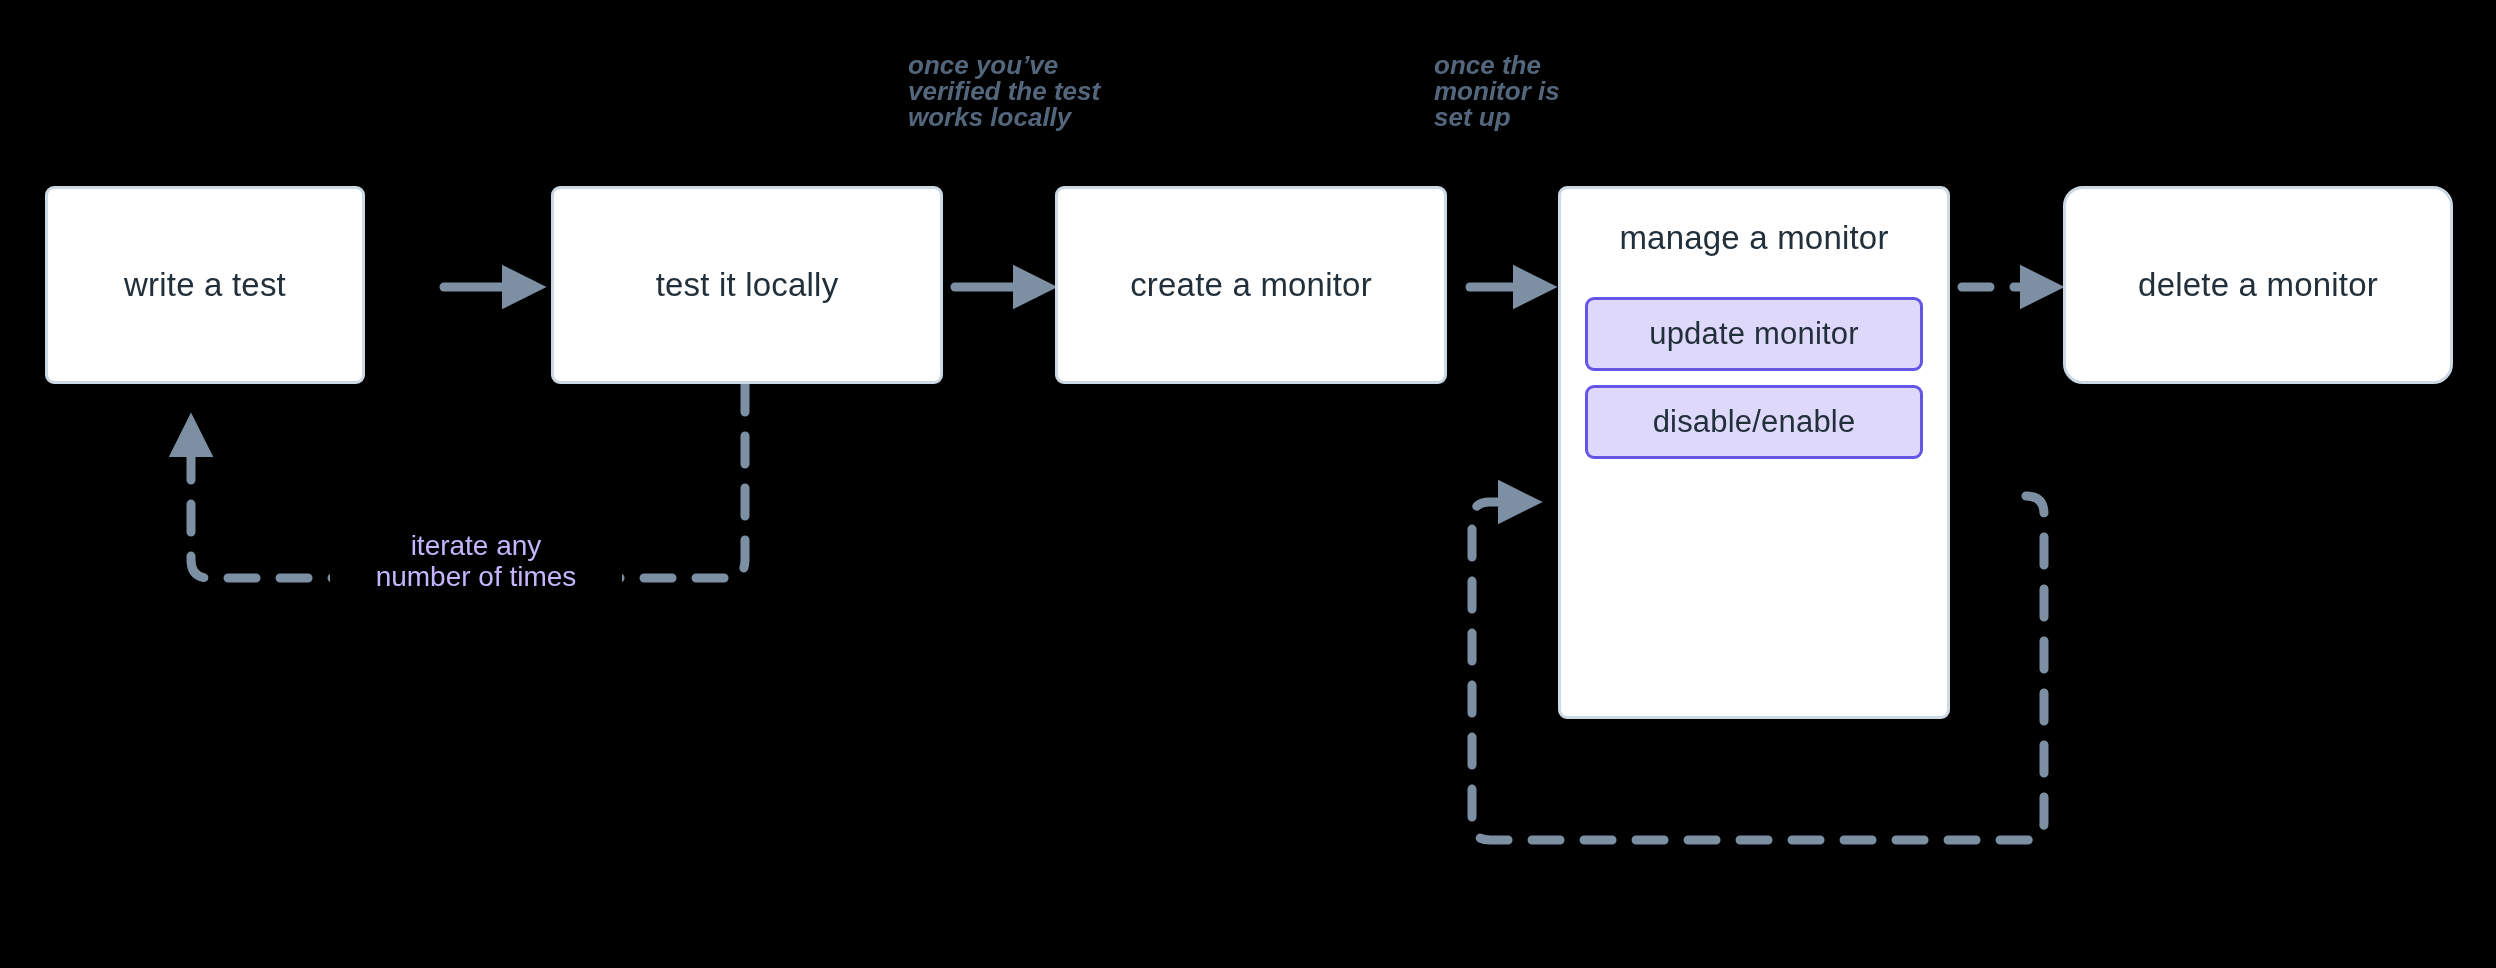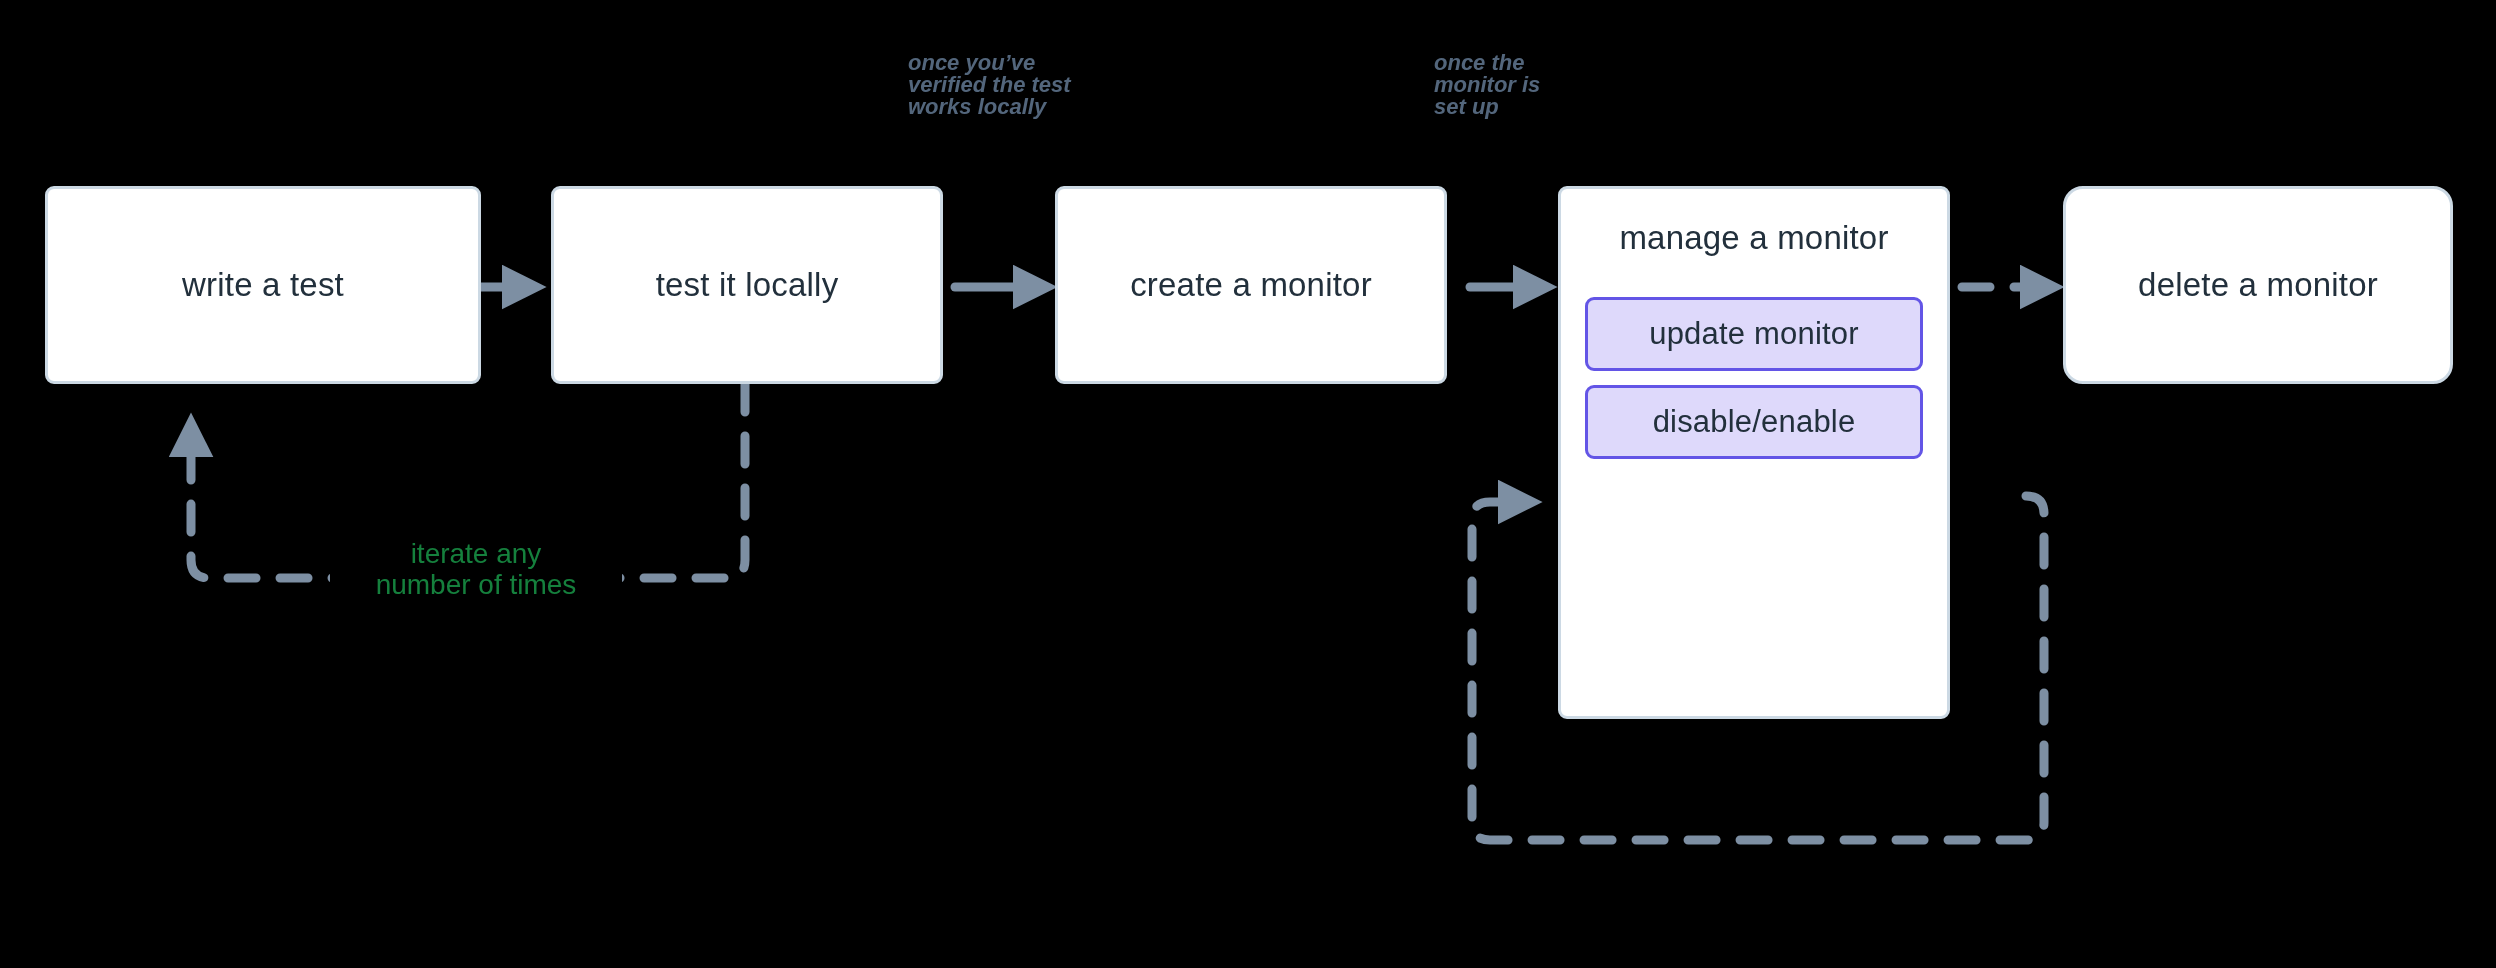--- a/index.html
+++ b/index.html
@@ -69,36 +69,35 @@
     display: flex;
     align-items: center;
     justify-content: center;
     color: #22303c;
     font-size: 31px;
     text-align: center;
   }
   .anno {
     position: absolute;
     color: #53667c;
-    font-size: 22px;
+    font-size: 26px;
     font-style: italic;
     font-weight: 700;
     line-height: 1.0;
     white-space: pre-line;
     z-index: 3;
   }
   .loop-label {
     position: absolute;
-    color: #15803d;
+    color: #c4b5fd;
     font-size: 28px;
     line-height: 1.12;
     text-align: center;
     white-space: pre-line;
     z-index: 3;
-    margin-top: 8px;
   }
   .loop-label.boxed {
     background: #000000;
     padding: 0 6px;
   }
 </style>
 </head>
 <body>
 
 <div id="canvas">
@@ -128,21 +127,21 @@
 
     <g>
       <path d="M 745,384 L 745,560 Q 745,578 727,578 L 209,578 Q 191,578 191,560 L 191,425" fill="none" stroke="#7d8fa3" stroke-width="9" stroke-linecap="round" stroke-dasharray="28 24" marker-end="url(#arrowhead)"></path>
     </g>
 
     <g>
       <path d="M 2026,496 Q 2044,496 2044,514 L 2044,822 Q 2044,840 2026,840 L 1490,840 Q 1472,840 1472,822 L 1472,520 Q 1472,502 1490,502 L 1530,502" fill="none" stroke="#7d8fa3" stroke-width="9" stroke-linecap="round" stroke-dasharray="28 24" marker-end="url(#arrowhead)"></path>
     </g>
   </svg>
 
-  <div class="node" style="left:45px; top:186px; width:436px; height:198px;">
+  <div class="node" style="left:45px; top:186px; width:320px; height:198px;">
     <span>write a test</span>
   </div>
 
   <div class="node" style="left:1055px; top:186px; width:392px; height:198px;">
     <span>create a monitor</span>
   </div>
 
   <div class="node" style="left:551px; top:186px; width:392px; height:198px;">
     <span>test it locally</span>
   </div>

